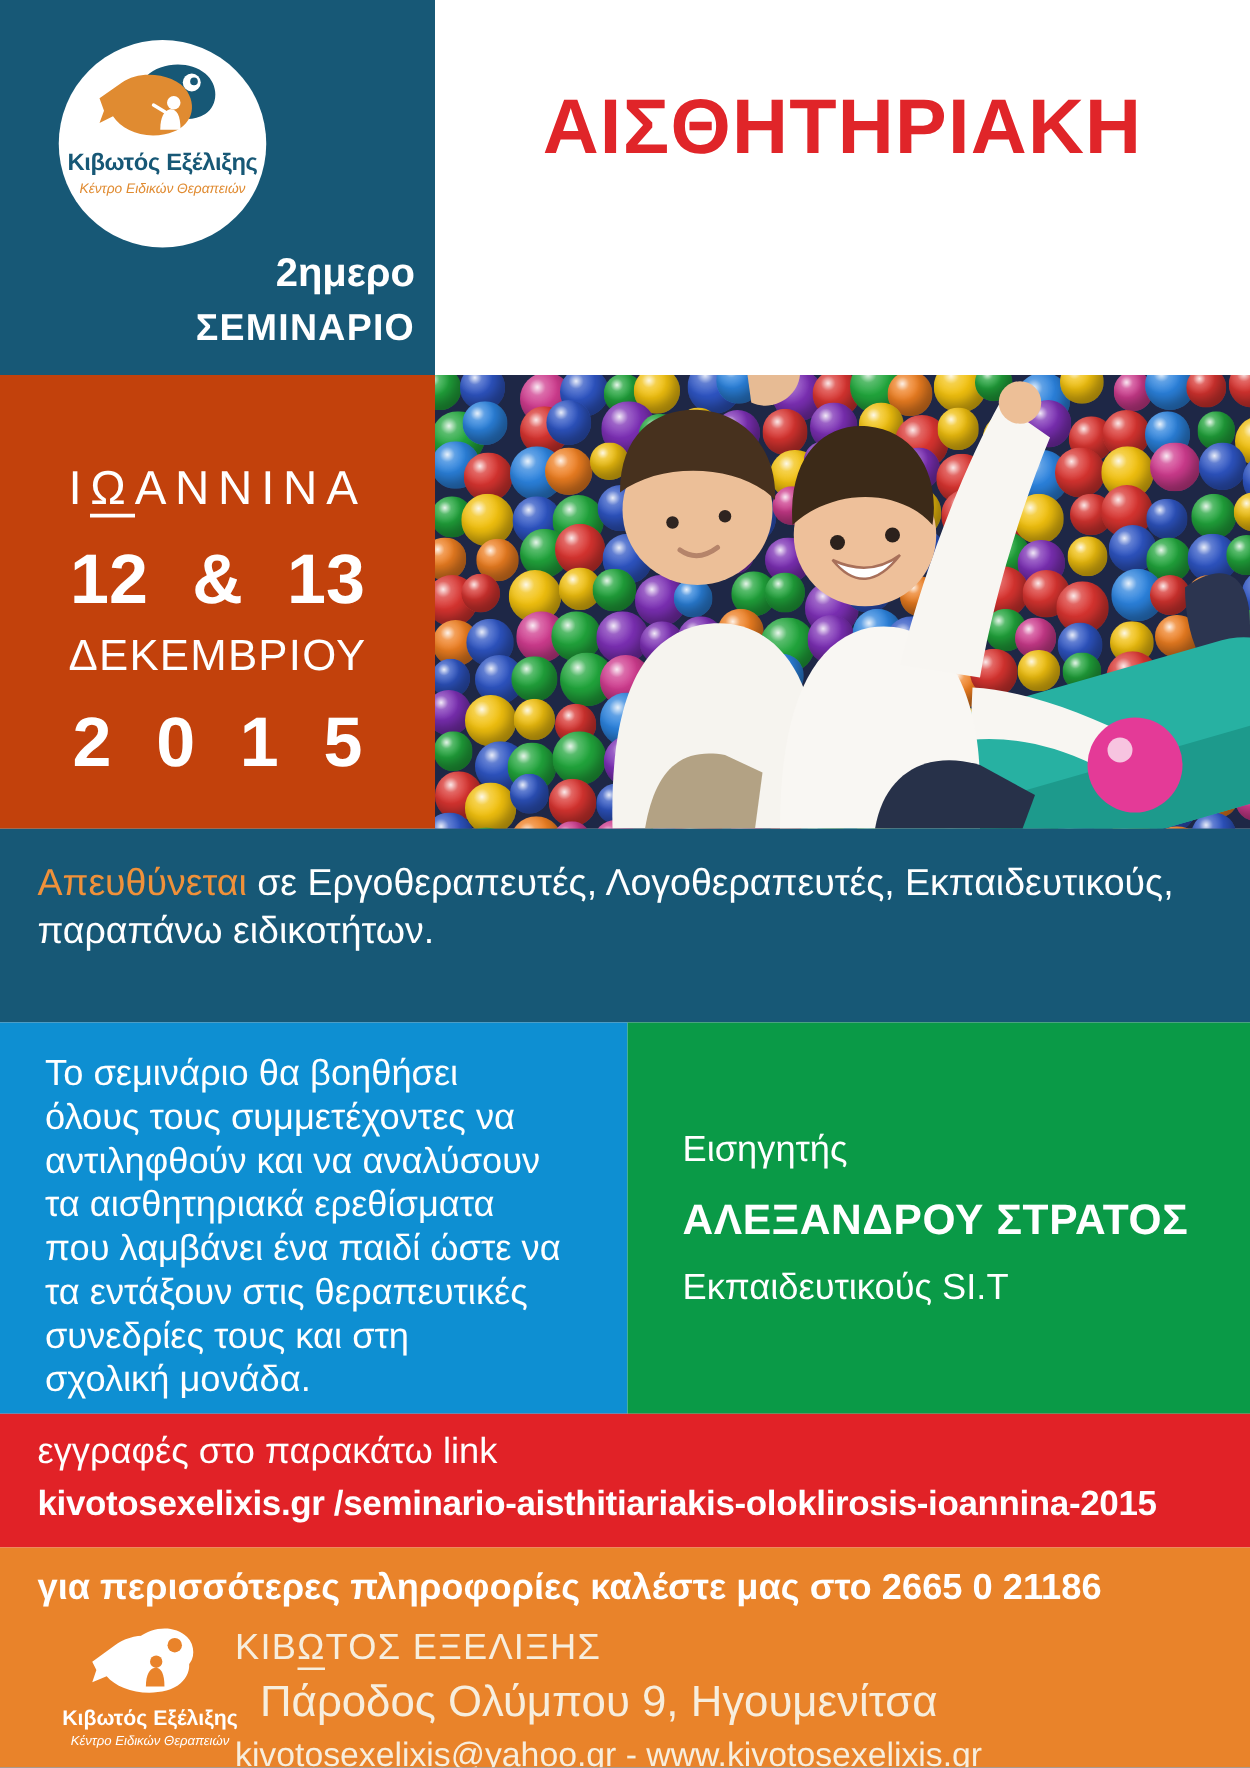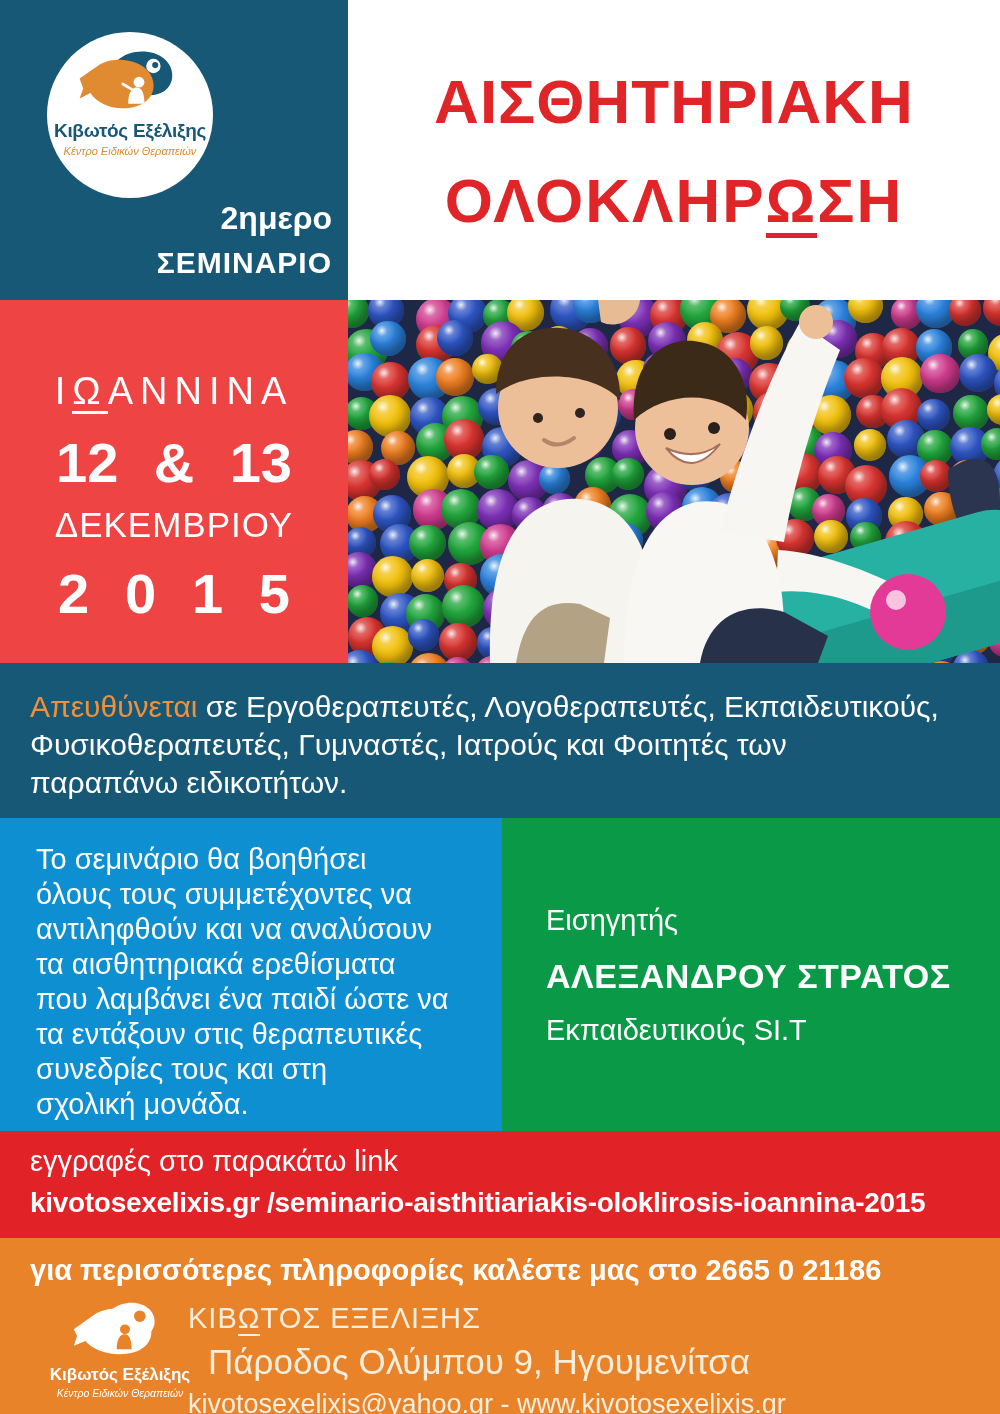--- a/index.html
+++ b/index.html
@@ -16,21 +16,21 @@
   .seminar-type{position:absolute;right:16px;top:200px;text-align:right;color:#fff;font-weight:700;}
   .st1{font-size:32px;}
   .st2{font-size:30px;letter-spacing:1px;margin-top:9px;}
   .header-right{position:absolute;left:348px;top:0;width:652px;height:300px;background:#fff;}
   .main-title{margin:0;padding-top:66px;text-align:center;color:#e02529;font-weight:700;}
   .t1{font-size:62px;letter-spacing:1px;}
   .t2{font-size:62px;letter-spacing:2px;margin-top:28px;}
   .omega{display:inline-block;border-bottom:.09em solid currentColor;padding-bottom:.02em;line-height:1;}
 
   
-  .date-block{position:absolute;left:0;top:300px;width:348px;height:363px;background:#ef4444;color:#fff;}
+  .date-block{position:absolute;left:0;top:300px;width:348px;height:363px;background:#c2410c;color:#fff;}
   .city{margin-top:70px;text-align:center;font-size:38px;letter-spacing:7px;font-weight:400;}
   .days{display:flex;justify-content:space-between;padding:0 56px;margin-top:16px;font-size:56px;font-weight:700;gap:25px;}
   .month{text-align:center;font-size:35px;margin-top:10px;letter-spacing:1px;}
   .year{display:flex;justify-content:space-between;padding:0 58px;margin-top:16px;font-size:56px;font-weight:700;}
 
   .photo{position:absolute;left:348px;top:300px;width:652px;height:363px;background:#1e2746;overflow:hidden;}
   .ball{position:absolute;border-radius:50%;box-shadow:inset -5px -7px 10px rgba(0,0,0,.38);}
   .kids{position:absolute;left:0;top:0;width:652px;height:363px;}
 
   
@@ -86,21 +86,20 @@
     </div>
     <div class="seminar-type">
       <div class="st1">2ημερο</div>
       <div class="st2">ΣΕΜΙΝΑΡΙΟ</div>
     </div>
   </section>
 
   <section class="header-right">
     <h1 class="main-title">
       <div class="t1">ΑΙΣΘΗΤΗΡΙΑΚΗ</div>
-      <div class="t2"><span>ΟΛΟΚΛΗΡ</span><span class="omega">Ω</span><span>ΣΗ</span></div>
     </h1>
   </section>
 
   <section class="date-block">
     <div class="city"><span>Ι</span><span class="omega">Ω</span><span>ΑΝΝΙΝΑ</span></div>
     <div class="days">
       <span>12</span>
       <span>&amp;</span>
       <span>13</span>
     </div>
@@ -386,21 +385,20 @@
       <circle cx="366" cy="128" r="6" fill="#2b211c"></circle>
       <path d="M318 148 Q344 180 372 144 Q348 162 318 148 Z" fill="#fff" stroke="#a8705a" stroke-width="2"></path>
 
       <circle cx="560" cy="312" r="38" fill="#e43a97"></circle>
       <circle cx="548" cy="300" r="10" fill="rgba(255,255,255,.7)"></circle>
     </svg>
   </section>
 
   <section class="audience">
     <div><span class="hl">Απευθύνεται</span> <span>σε Εργοθεραπευτές, Λογοθεραπευτές, Εκπαιδευτικούς,</span></div>
-    <div>Φυσικοθεραπευτές, Γυμναστές, Ιατρούς και Φοιτητές των</div>
     <div>παραπάνω ειδικοτήτων.</div>
   </section>
 
   <section class="desc">
     <div>Το σεμινάριο θα βοηθήσει</div>
     <div>όλους τους συμμετέχοντες να</div>
     <div>αντιληφθούν και να αναλύσουν</div>
     <div>τα αισθητηριακά ερεθίσματα</div>
     <div>που λαμβάνει ένα παιδί ώστε να</div>
     <div>τα εντάξουν στις θεραπευτικές</div>

